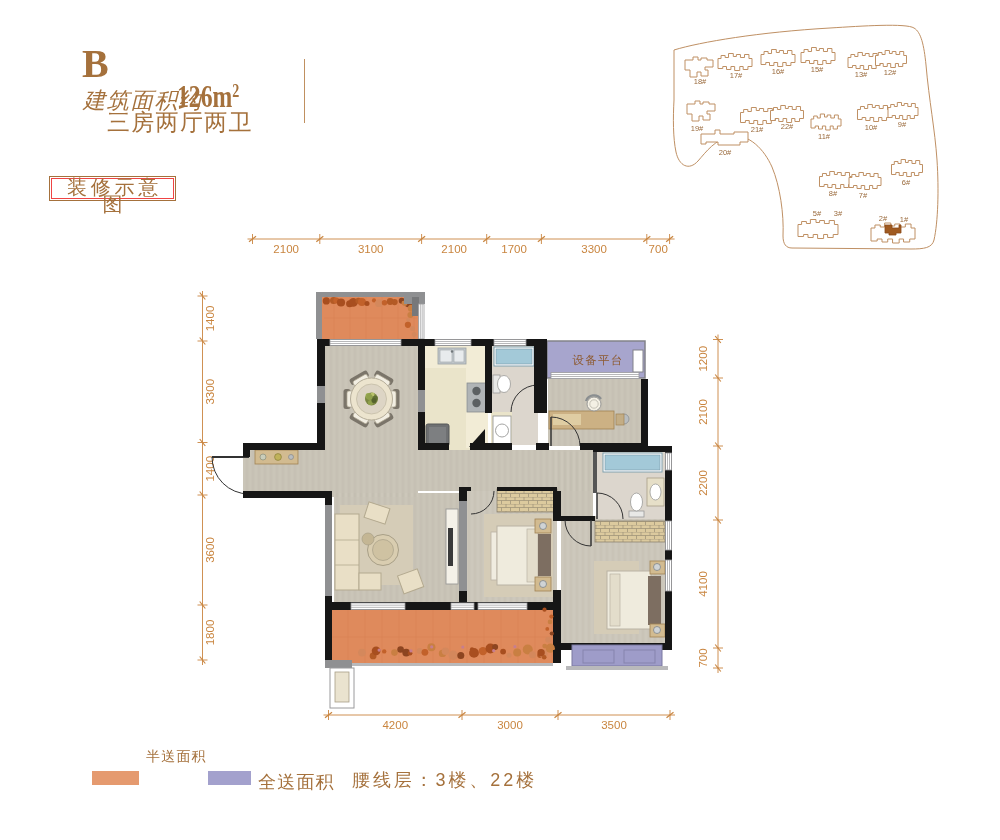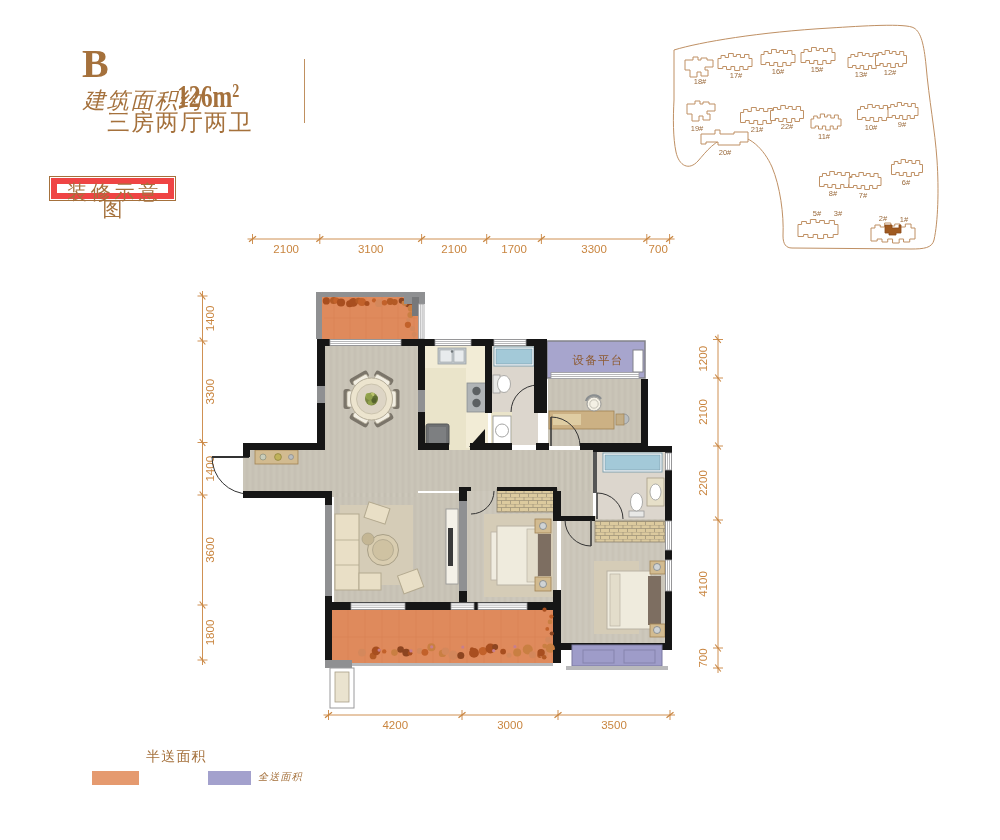--- a/index.html
+++ b/index.html
@@ -460,21 +460,22 @@
         <rect x="583" y="650" width="31" height="13" fill="none" stroke="#8583ad" stroke-width="1"></rect>
         <rect x="624" y="650" width="31" height="13" fill="none" stroke="#8583ad" stroke-width="1"></rect>
         <rect x="566" y="666" width="102" height="4" fill="#b9b9bb"></rect>
       </svg></div>
 
 <div class="abs" style="left:82px;top:40px;color:#a5713c;font-family:'Liberation Serif',serif;font-size:40px;font-weight:bold;">B</div>
 <div class="abs" style="left:83px;top:92px;color:#a5713c;font-size:22.5px;letter-spacing:1.3px;line-height:18px;font-style:italic;">建筑面积约</div>
 <div class="abs" style="left:177px;top:76px;color:#a5713c;font-family:'Liberation Serif',serif;font-size:32px;font-weight:bold;line-height:30px;transform:scaleX(0.74);transform-origin:0 0;">126m<span style="font-size:19px;vertical-align:10px;">2</span></div>
 <div class="abs" style="left:83px;top:113px;color:#a5713c;font-size:23px;letter-spacing:1.3px;line-height:18px;margin-left:24px;">三房两厅两卫</div>
 <div class="abs" style="left:49px;top:176px;width:123px;height:21px;border:1px solid #a5713c;padding:1px;">
-  <div style="width:100%;height:100%;border:6px solid #ef4444;box-sizing:border-box;color:#a5713c;font-size:20px;letter-spacing:3.8px;text-align:center;line-height:17px;padding-left:4px;">装修示意图</div>
+  <div style="width:100%;height:100%;border:1px solid #ef4444;box-sizing:border-box;color:#a5713c;font-size:20px;letter-spacing:3.8px;text-align:center;line-height:17px;padding-left:4px;">装修示意图</div>
 </div>
 
 <div class="abs" style="left:304px;top:59px;width:1px;height:64px;background:#c09060;"></div>
 
 <div class="abs" style="left:92px;top:771px;width:47px;height:14px;background:#e59a6f;"></div>
 <div class="abs" style="left:146px;top:748px;color:#a5713c;font-size:14px;letter-spacing:1.2px;">半送面积</div>
 <div class="abs" style="left:208px;top:771px;width:43px;height:14px;background:#a3a1cd;"></div>
-<div class="abs" style="left:258px;top:770px;color:#a5713c;font-size:10px;letter-spacing:1.2px;font-style:italic;">全送面积</div>
+<div class="abs" style="left:258px;top:770px;color:#a5713c;font-size:18px;letter-spacing:1.2px;">全送面积</div>
+<div class="abs" style="left:352px;top:768px;color:#a5713c;font-size:18px;letter-spacing:2.9px;">腰线层：3楼、22楼</div>
 </div>
 </body></html>

